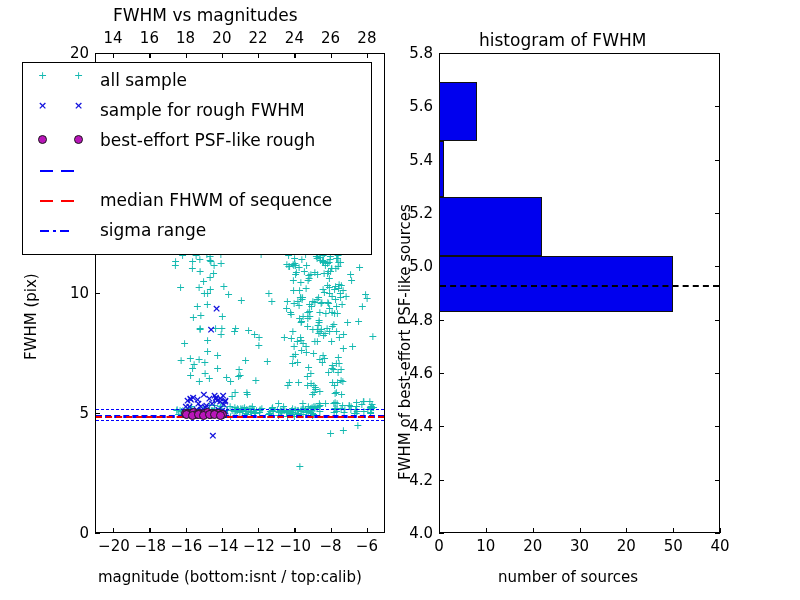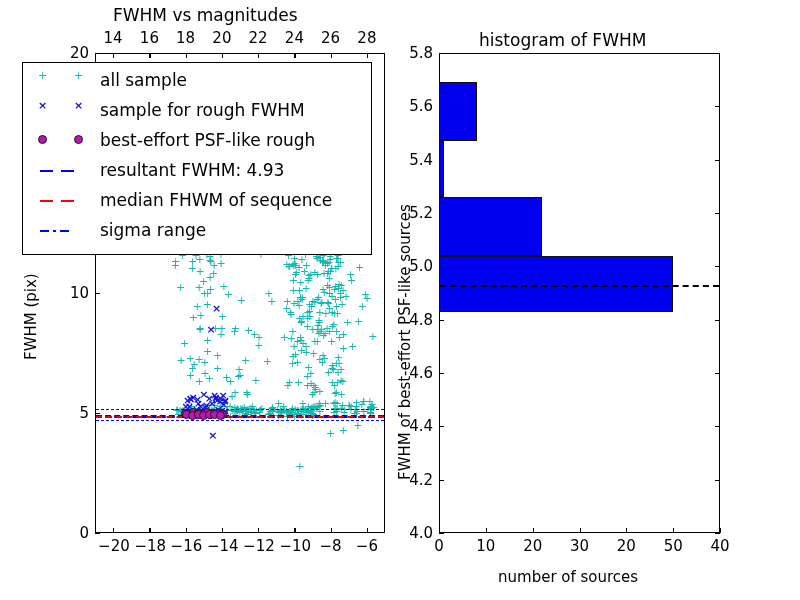--- a/index.html
+++ b/index.html
@@ -41,20 +41,21 @@
 <body>
 
 <div id="stage">
 
   <div class="ax-title" style="left:113px;top:5px;">FWHM vs magnitudes</div>
 
   <div class="axes" id="axL" style="left:95px;top:53px;width:290px;height:480px;"></div>
 
   <div class="ax-name vrot" style="left:22px;top:360px;">FWHM (pix)</div>
 
+  <div class="ax-name" style="left:98px;top:568px;">magnitude (bottom:isnt / top:calib)</div>
 
   <div class="ax-title" style="left:479px;top:30px;">histogram of FWHM</div>
 
   <div class="axes" id="axR" style="left:439px;top:53px;width:281px;height:480px;"></div>
 
   <div class="ax-name vrot" style="left:396px;top:480px;">FWHM of best-effort PSF-like sources</div>
   <div class="ax-name" style="left:498px;top:568px;">number of sources</div>
 
   <div class="legend" style="left: 22px; top: 62px; width: 350px; height: 193px; z-index: 5;"></div>
 
@@ -773,21 +774,20 @@
     <div class="hline" style="left:440px;top:285.0px;width:279px;border-top:2.5px dashed #000;"></div>
     <div class="leg-label" style="position: absolute; left: 100px; top: 70px; font-size: 17px; z-index: 6;">all sample</div>
     <div class="plus" style="left: 38px; top: 75px; color: rgb(20, 184, 176); z-index: 6;"></div>
     <div class="plus" style="left: 74px; top: 75px; color: rgb(20, 184, 176); z-index: 6;"></div>
     <div class="leg-label" style="position: absolute; left: 100px; top: 100px; font-size: 17px; z-index: 6;">sample for rough FWHM</div>
     <div class="ex" style="left: 38px; top: 105px; color: rgb(17, 17, 221); z-index: 6;"></div>
     <div class="ex" style="left: 74px; top: 105px; color: rgb(17, 17, 221); z-index: 6;"></div>
     <div class="leg-label" style="position: absolute; left: 100px; top: 130px; font-size: 17px; z-index: 6;">best-effort PSF-like rough</div>
     <div class="dot" style="left: 38px; top: 135px; background: rgb(185, 21, 185); z-index: 6;"></div>
     <div class="dot" style="left: 74px; top: 135px; background: rgb(185, 21, 185); z-index: 6;"></div>
-    <div class="leg-label" style="position: absolute; left: 100px; top: 160px; font-size: 17px; z-index: 6;">resultant FWHM: 4.93</div>
     <div class="leg-seg" style="left: 40px; top: 170px; width: 13px; border-top: 2.4px solid rgb(0, 0, 255); z-index: 6;"></div>
     <div class="leg-seg" style="left: 61px; top: 170px; width: 13px; border-top: 2.4px solid rgb(0, 0, 255); z-index: 6;"></div>
     <div class="leg-label" style="position: absolute; left: 100px; top: 190px; font-size: 17px; z-index: 6;">median FHWM of sequence</div>
     <div class="leg-seg" style="left: 40px; top: 200px; width: 13px; border-top: 2.4px solid rgb(255, 0, 0); z-index: 6;"></div>
     <div class="leg-seg" style="left: 61px; top: 200px; width: 13px; border-top: 2.4px solid rgb(255, 0, 0); z-index: 6;"></div>
     <div class="leg-label" style="position: absolute; left: 100px; top: 220px; font-size: 17px; z-index: 6;">sigma range</div>
     <div class="leg-seg" style="left: 40px; top: 230px; width: 9px; border-top: 2.2px solid rgb(0, 0, 255); z-index: 6;"></div>
     <div class="leg-seg" style="left: 53px; top: 230px; width: 3px; border-top: 2.2px solid rgb(0, 0, 255); z-index: 6;"></div>
     <div class="leg-seg" style="left: 60px; top: 230px; width: 9px; border-top: 2.2px solid rgb(0, 0, 255); z-index: 6;"></div>
   </div>

